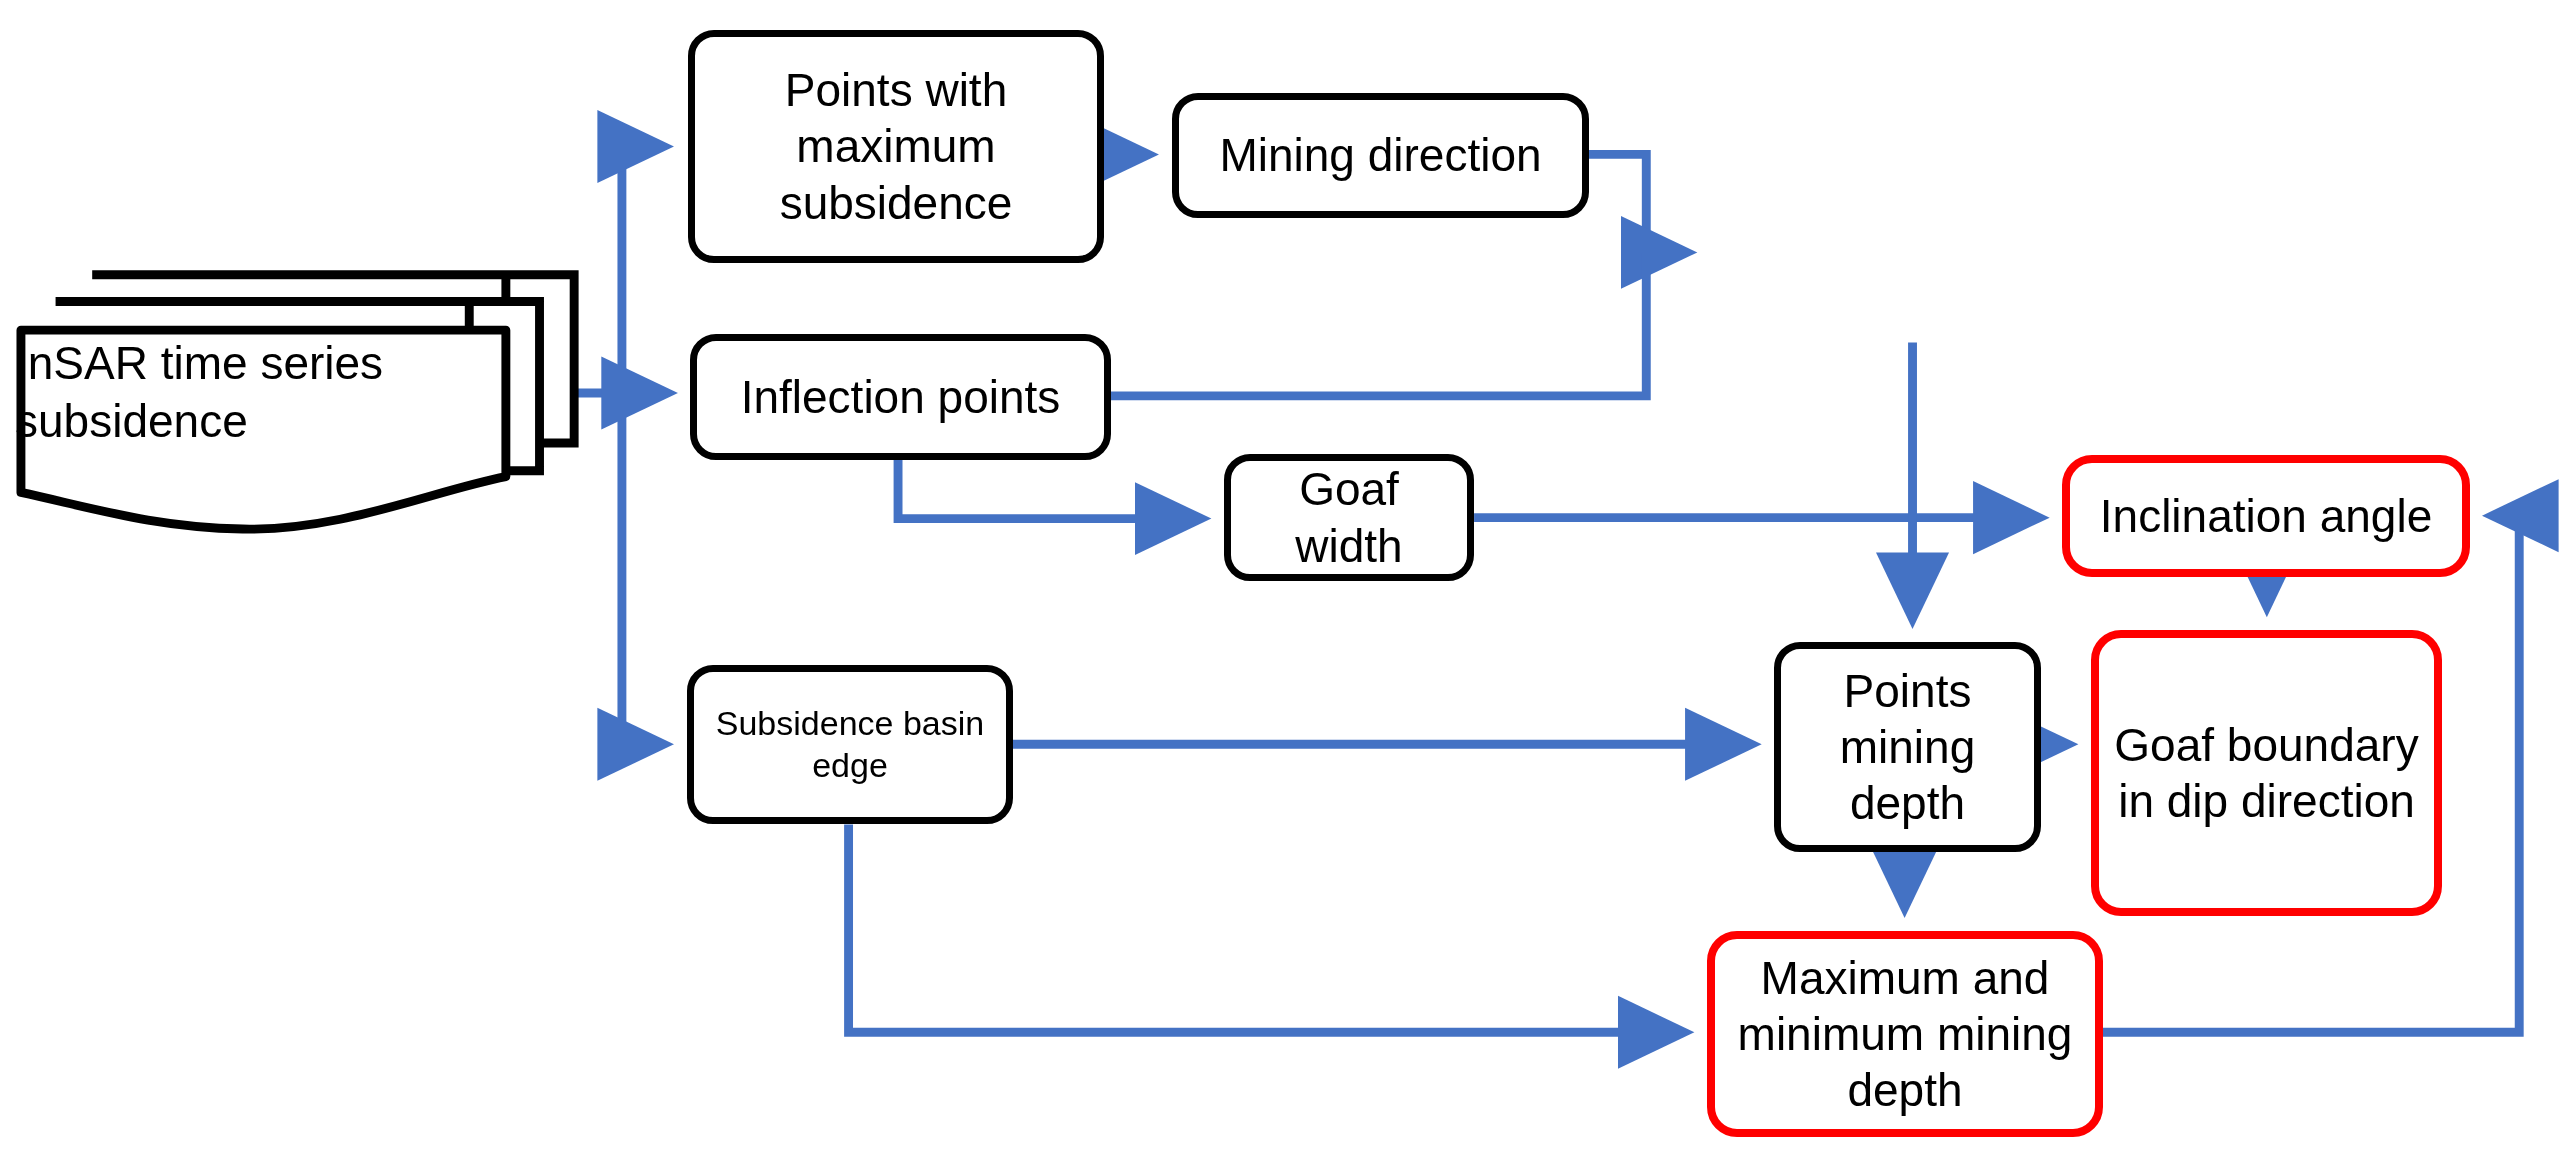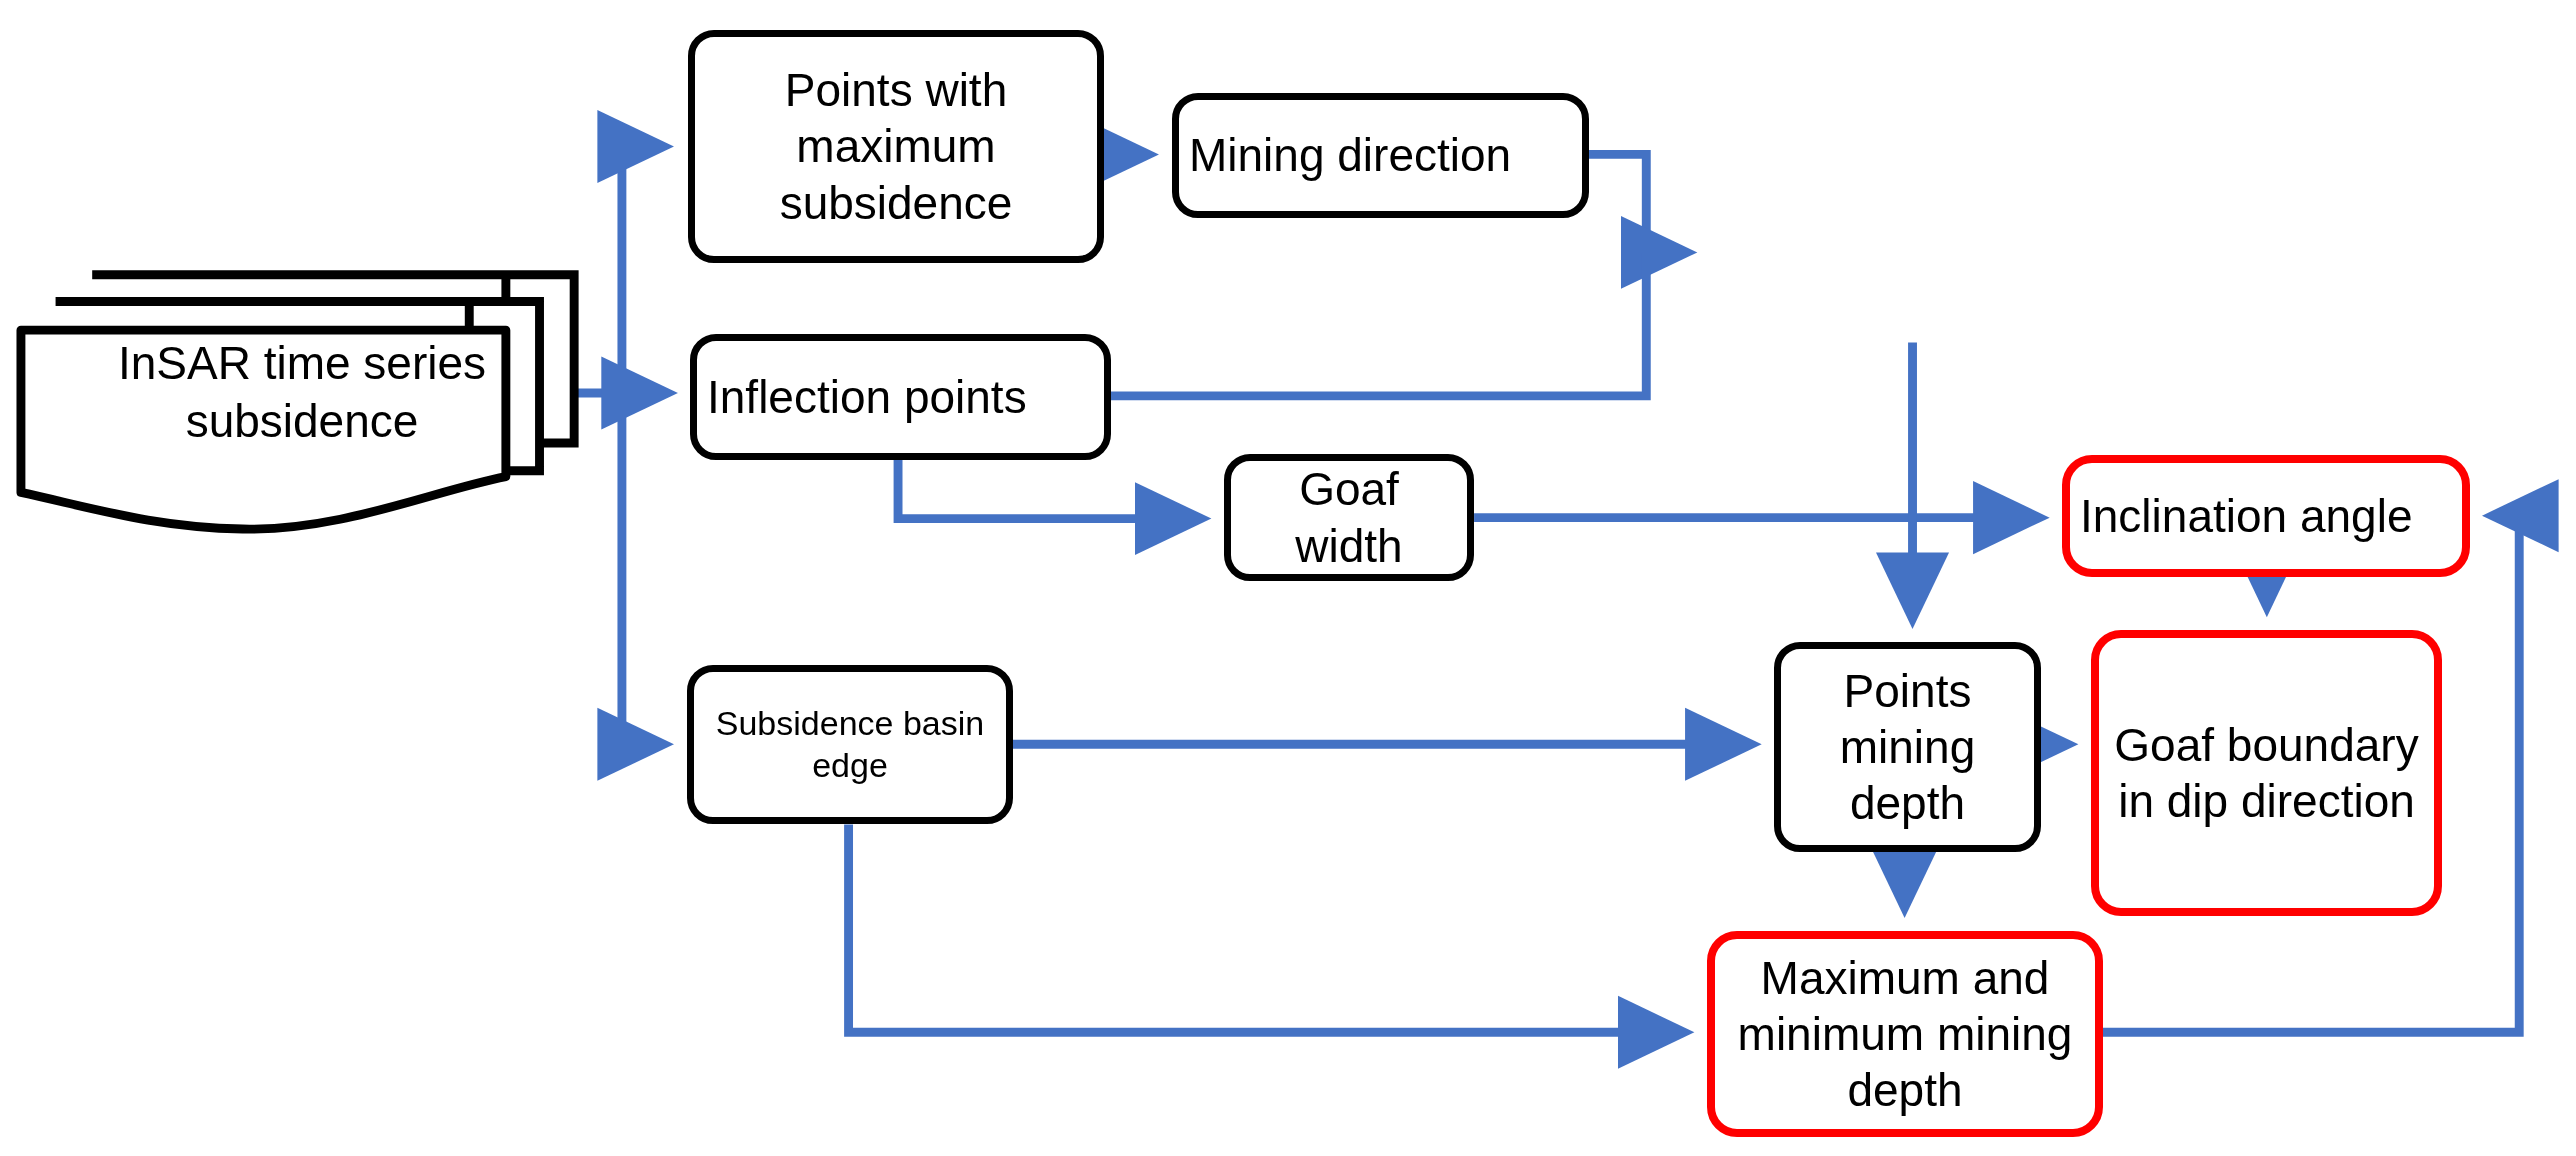--- a/index.html
+++ b/index.html
@@ -3,36 +3,36 @@
 <meta charset="utf-8">
 <style>
   html,body{margin:0;padding:0;background:#ffffff;}
   body{width:2576px;height:1156px;font-family:"Liberation Sans",sans-serif;}
   #stage{position:relative;width:2576px;height:1156px;overflow:hidden;background:#fff;}
   svg#wires{position:absolute;left:0;top:0;width:2576px;height:1156px;}
   .node{
     position:absolute;
     box-sizing:border-box;
     background:#ffffff;
-    display:flex;align-items:center;justify-content:flex-start;
+    display:flex;align-items:center;justify-content:center;
     text-align:center;
     color:#000000;
     line-height:1.22;
     z-index:3;
   }
   .node.black{border:7px solid #000000;border-radius:26px;}
   .node.red{border:8px solid #FF0000;border-radius:30px;}
   .node span{display:block;padding:0 10px;}
   .doc{
     position:absolute;z-index:2;
   }
   .doc svg{display:block;}
   .doc .doclabel{
     position:absolute;left:0;top:0;width:100%;height:100%;
-    display:flex;align-items:center;justify-content:center;text-align:center;
+    display:flex;align-items:center;justify-content:center;text-align:left;
     color:#000;line-height:1.25;
     pointer-events:none;
   }
 </style>
 </head>
 <body>
 
 <div id="stage">
 
   <svg id="wires" viewBox="0 0 2602 1168">

